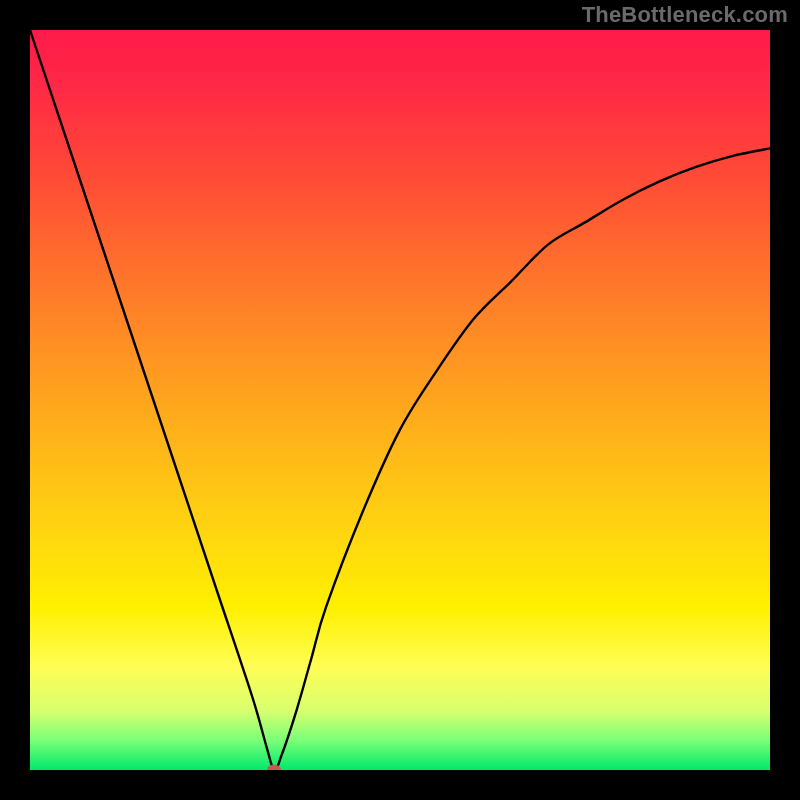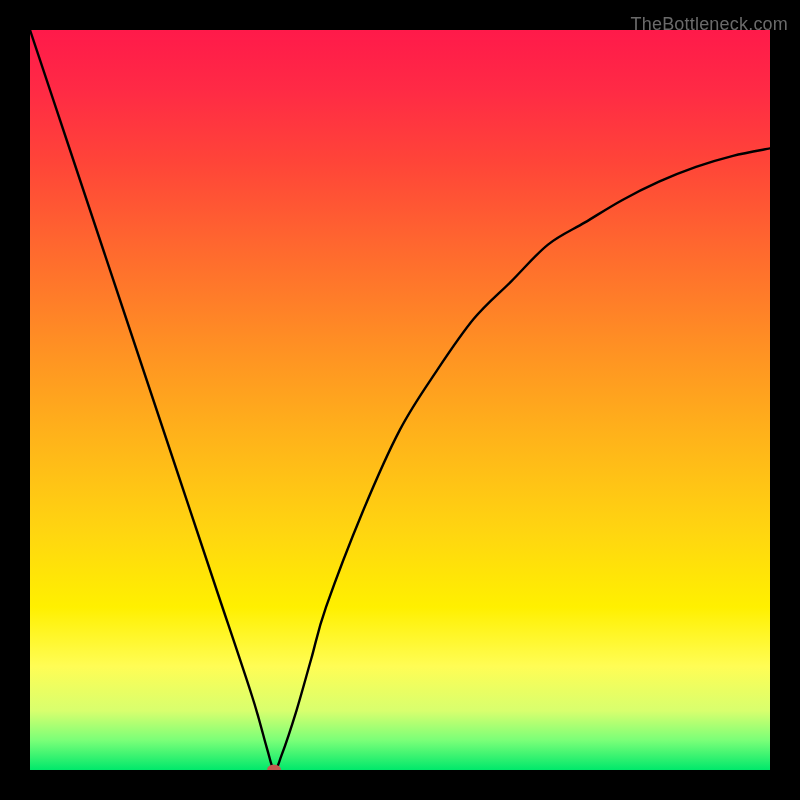--- a/index.html
+++ b/index.html
@@ -15,25 +15,24 @@
     position: relative;
     width: 800px;
     height: 800px;
     background: #000;
   }
   .watermark {
     position: absolute;
     top: 2px;
     right: 12px;
     color: #6a6a6a;
-    font-size: 18px;
-    font-weight: 400;
+    font-size: 22px;
+    font-weight: 700;
     letter-spacing: 0.2px;
     z-index: 5;
-    margin-top: 12px;
   }
   .plot-area {
     position: absolute;
     left: 30px;
     top: 30px;
     width: 740px;
     height: 740px;
     overflow: hidden;
   }
   .gradient {

